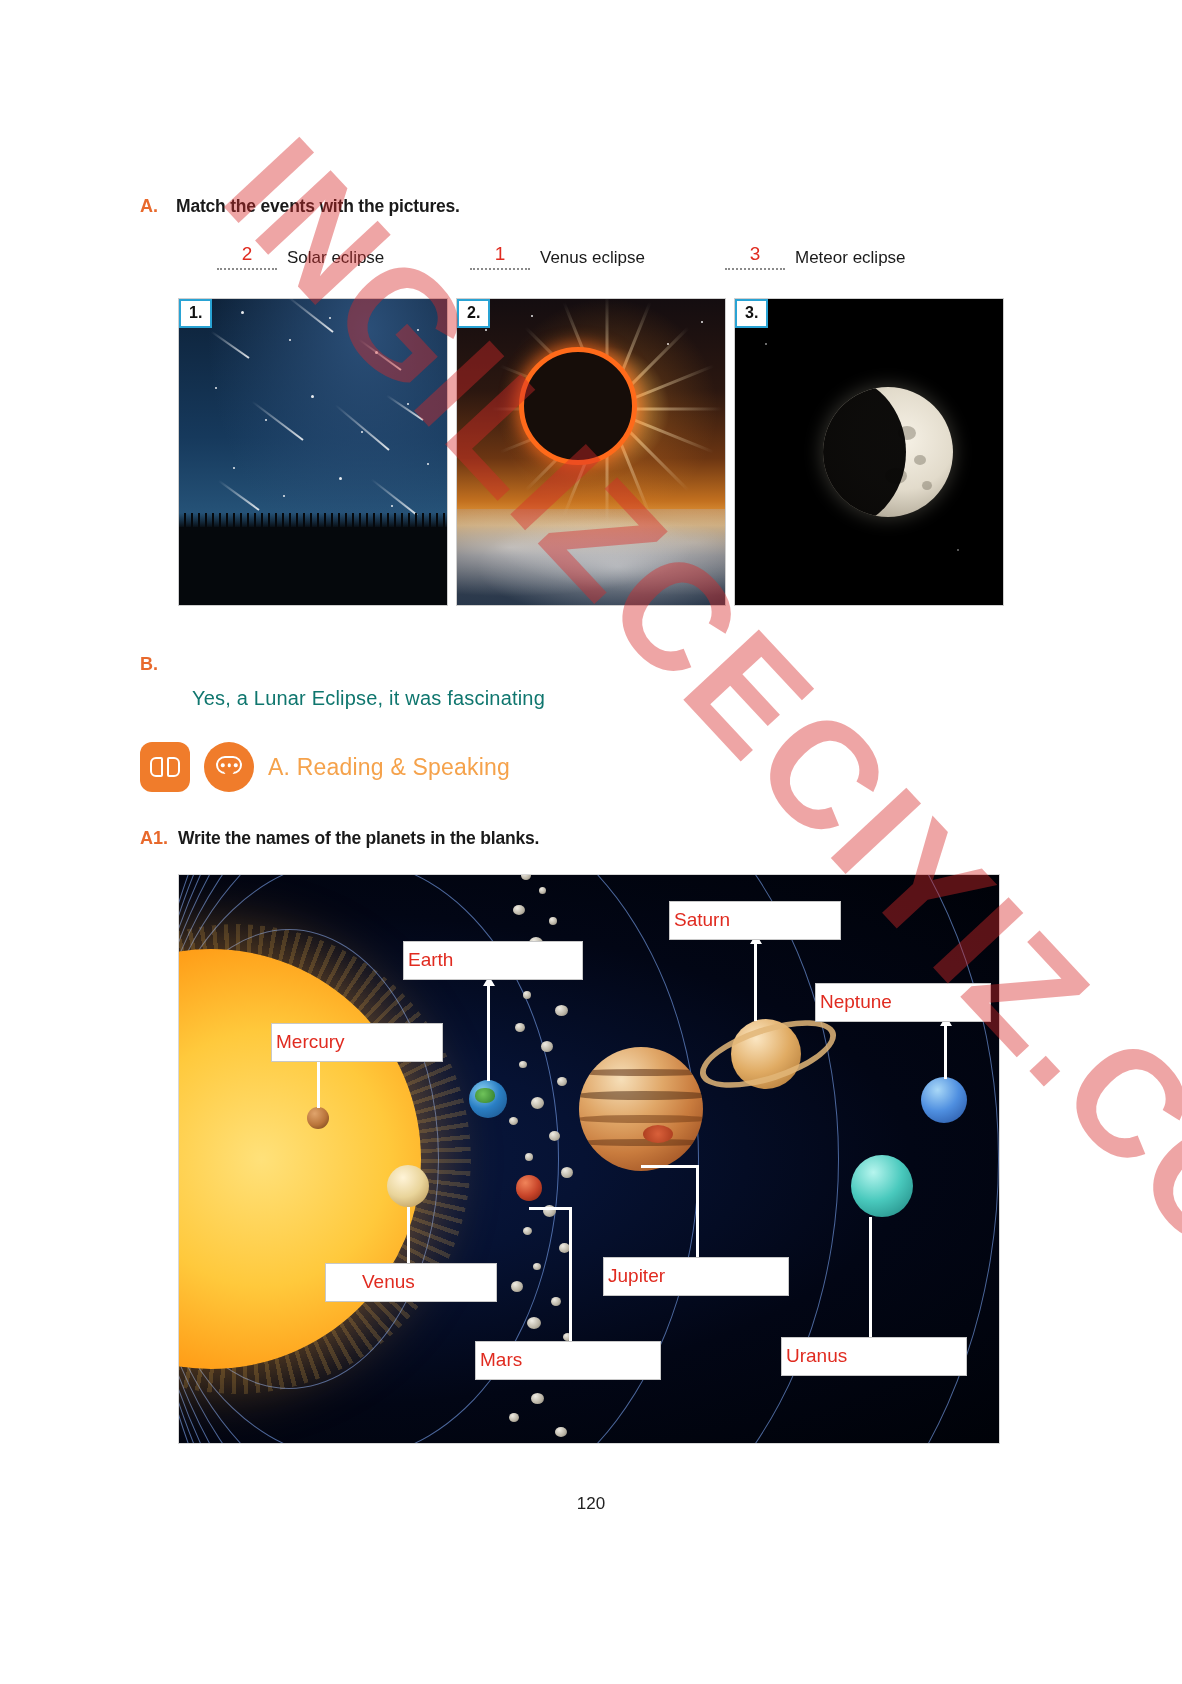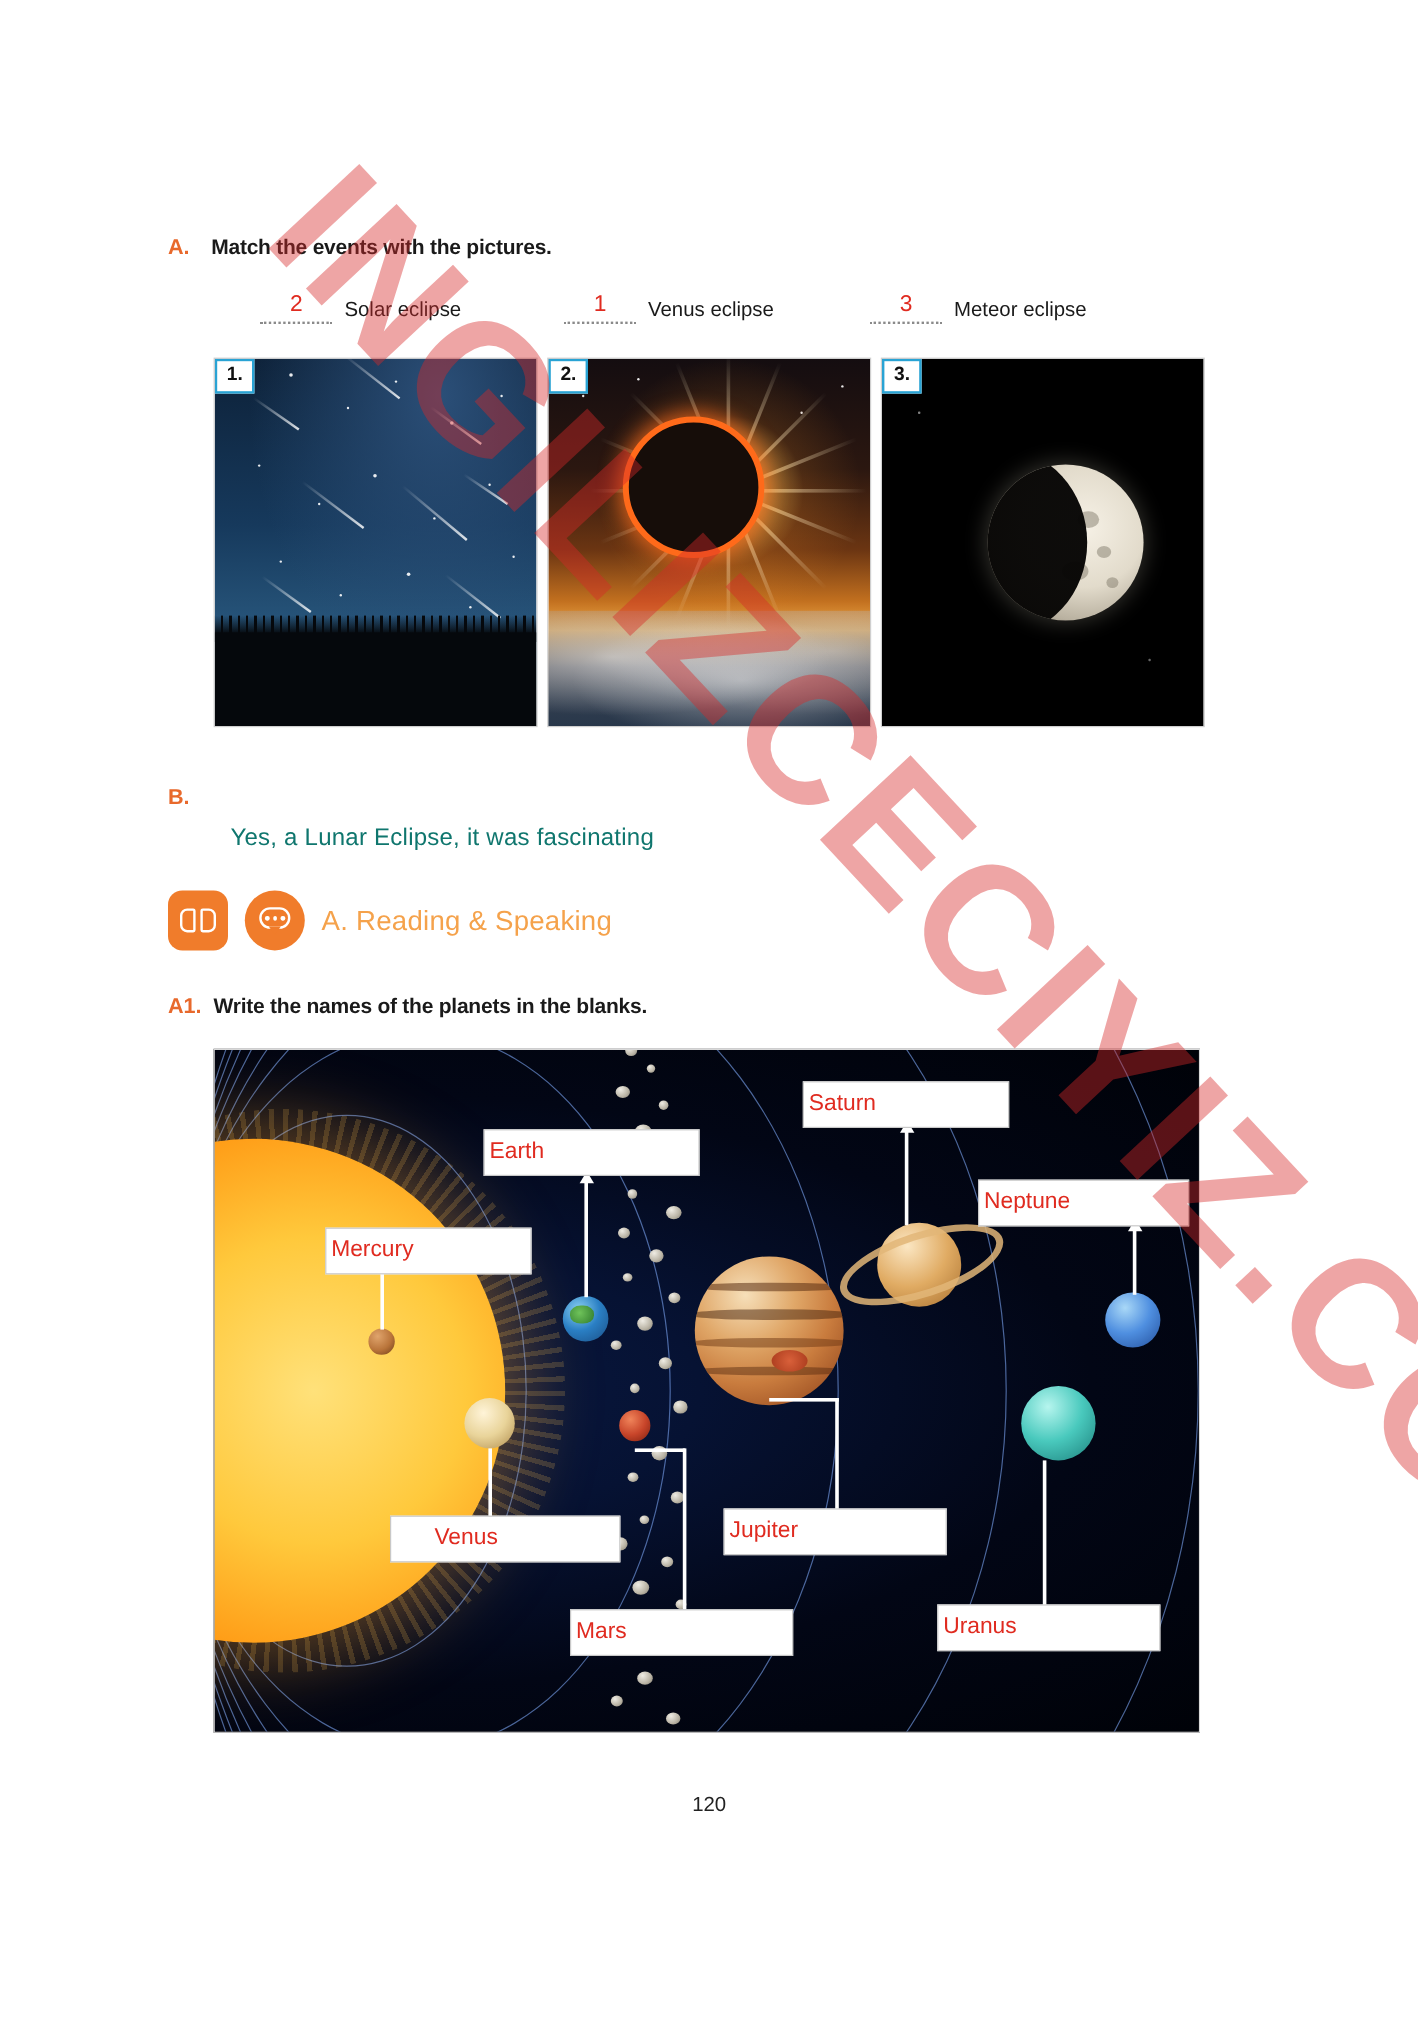--- a/index.html
+++ b/index.html
@@ -698,21 +698,21 @@
     <div class="arrow up" style="left:765px; top:150px; height:54px;"></div>
     <div class="arrow down" style="left:690px; top:342px; height:126px;"></div>
 
     <div class="elbow" style="left:350px; top:332px; width:42px; height:3px;"></div>
     <div class="arrow down" style="left:390px; top:332px; height:140px;"></div>
 
     <div class="elbow" style="left:462px; top:290px; width:58px; height:3px;"></div>
     <div class="arrow down" style="left:517px; top:290px; height:94px;"></div>
 
     <div class="label-box" style="left:92px; top:148px; width:172px;">Mercury</div>
-    <div class="label-box" style="left:146px; top:388px; width:192px;padding-left:36px;">Venus</div>
+    <div class="label-box" style="left:146px; top:388px; width:172px;padding-left:36px;">Venus</div>
     <div class="label-box" style="left:224px; top:66px; width:180px;">Earth</div>
     <div class="label-box" style="left:296px; top:466px; width:186px;">Mars</div>
     <div class="label-box" style="left:424px; top:382px; width:186px;">Jupiter</div>
     <div class="label-box" style="left:490px; top:26px; width:172px;">Saturn</div>
     <div class="label-box" style="left:602px; top:462px; width:186px;">Uranus</div>
     <div class="label-box" style="left:636px; top:108px; width:176px;">Neptune</div>
   </div>
 
   <div class="page-number">120</div>
 

